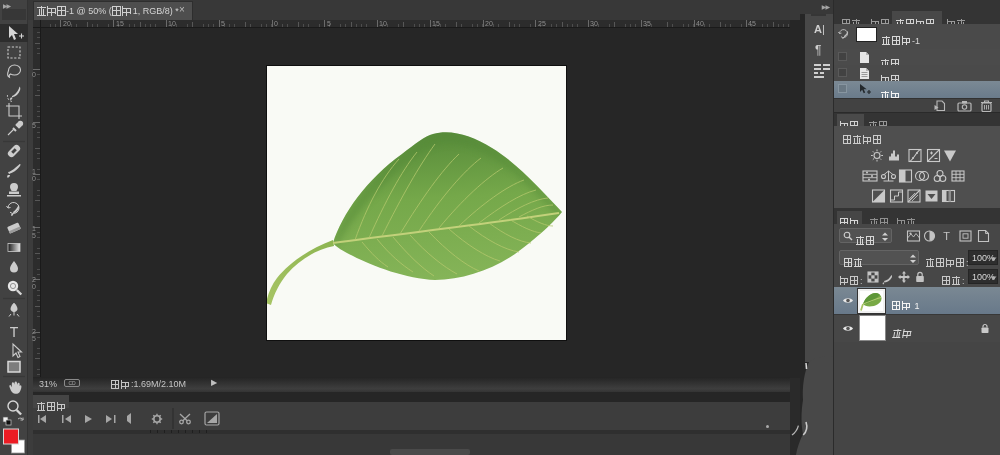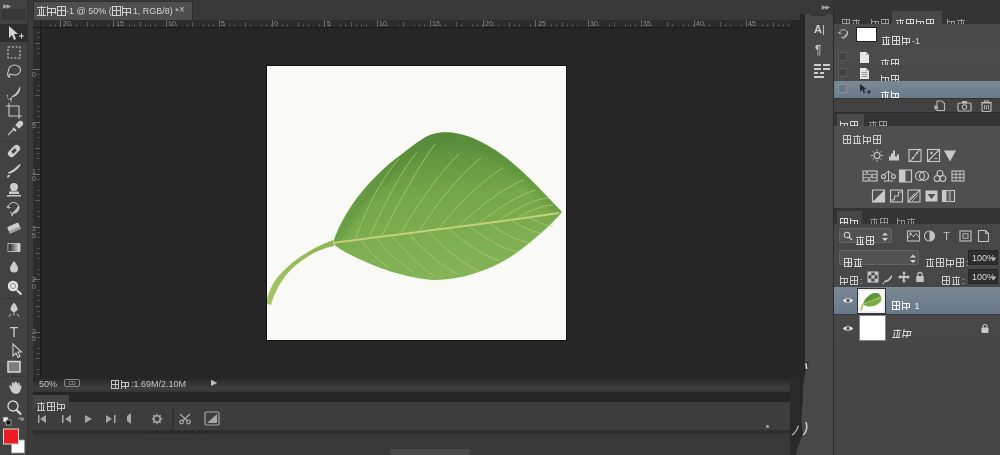--- a/index.html
+++ b/index.html
@@ -212,21 +212,21 @@
     <path d="M242,153 C255,161 266,166 274,167"></path>
     <path d="M260,150 C270,156 279,160 286,160"></path>
   </g>
  </svg>
 </div>
 
 <div class="abs" style="left:790px;top:20px;width:10px;height:358px;background:#262626;"></div>
 <div class="abs" style="left:790px;top:378px;width:10px;height:77px;background:#2a2a2a;"></div>
 
 <div class="abs" style="left:33px;top:377px;width:757px;height:15px;background:linear-gradient(#242424,#3e3e3e 78%,#343434);">
-  <span class="abs" style="left:6px;top:2px;font-size:9px;color:#c4c4c4;">50%</span>
+  <span class="abs" style="left:6px;top:2px;font-size:9px;color:#c4c4c4;">31%</span>
   <span class="abs" style="left:31px;top:2px;width:16px;height:8px;border:1px solid #8a8a8a;border-radius:2px;font-size:5px;color:#aaa;text-align:center;line-height:7px;">CD</span>
   <span class="abs" style="left:78px;top:2px;font-size:9px;color:#c4c4c4;"><span class="h" style="--c:#c4c4c4"></span><span class="h v3" style="--c:#c4c4c4"></span>:1.69M/2.10M</span>
   <span class="abs" style="left:178px;top:1px;font-size:8px;color:#c0c0c0;">▶</span>
 </div>
 
 <div class="abs" style="left:33px;top:392px;width:757px;height:10px;background:#262626;"></div>
 <div class="abs" style="left:33px;top:395px;width:36px;height:13px;background:#454545;z-index:5;"></div>
 <div class="abs" style="left:37px;top:397px;z-index:6;"><span class="h v2" style="--c:#c8c8c8"></span><span class="h" style="--c:#c8c8c8"></span><span class="h v3" style="--c:#c8c8c8"></span></div>
 <div class="abs" id="tlcontrols" style="left:33px;top:402px;width:757px;height:28px;background:#3d3d3d;">
  <svg style="margin-top:4px" width="757" height="25" viewBox="0 0 757 25">

